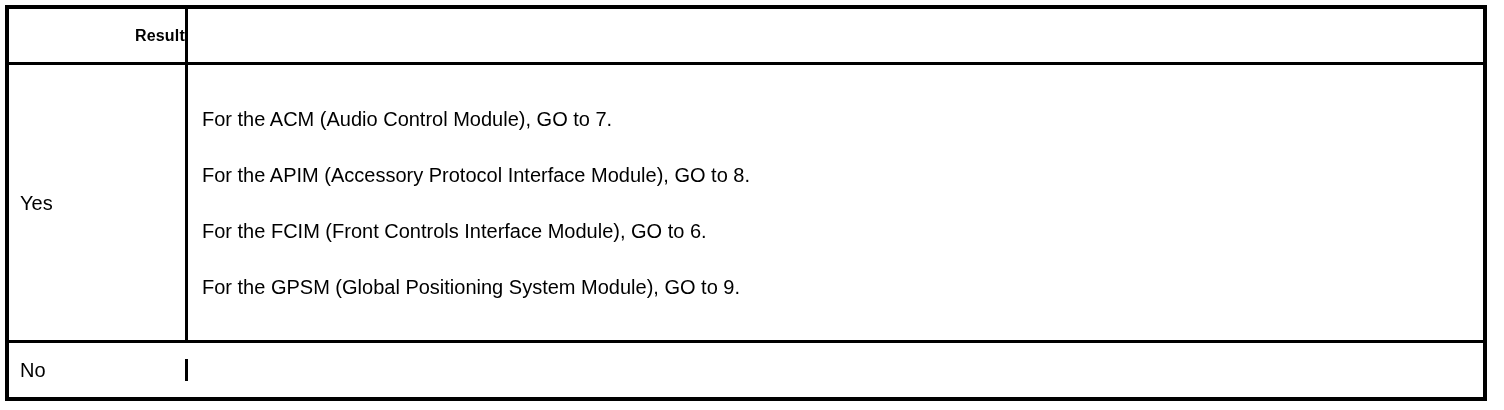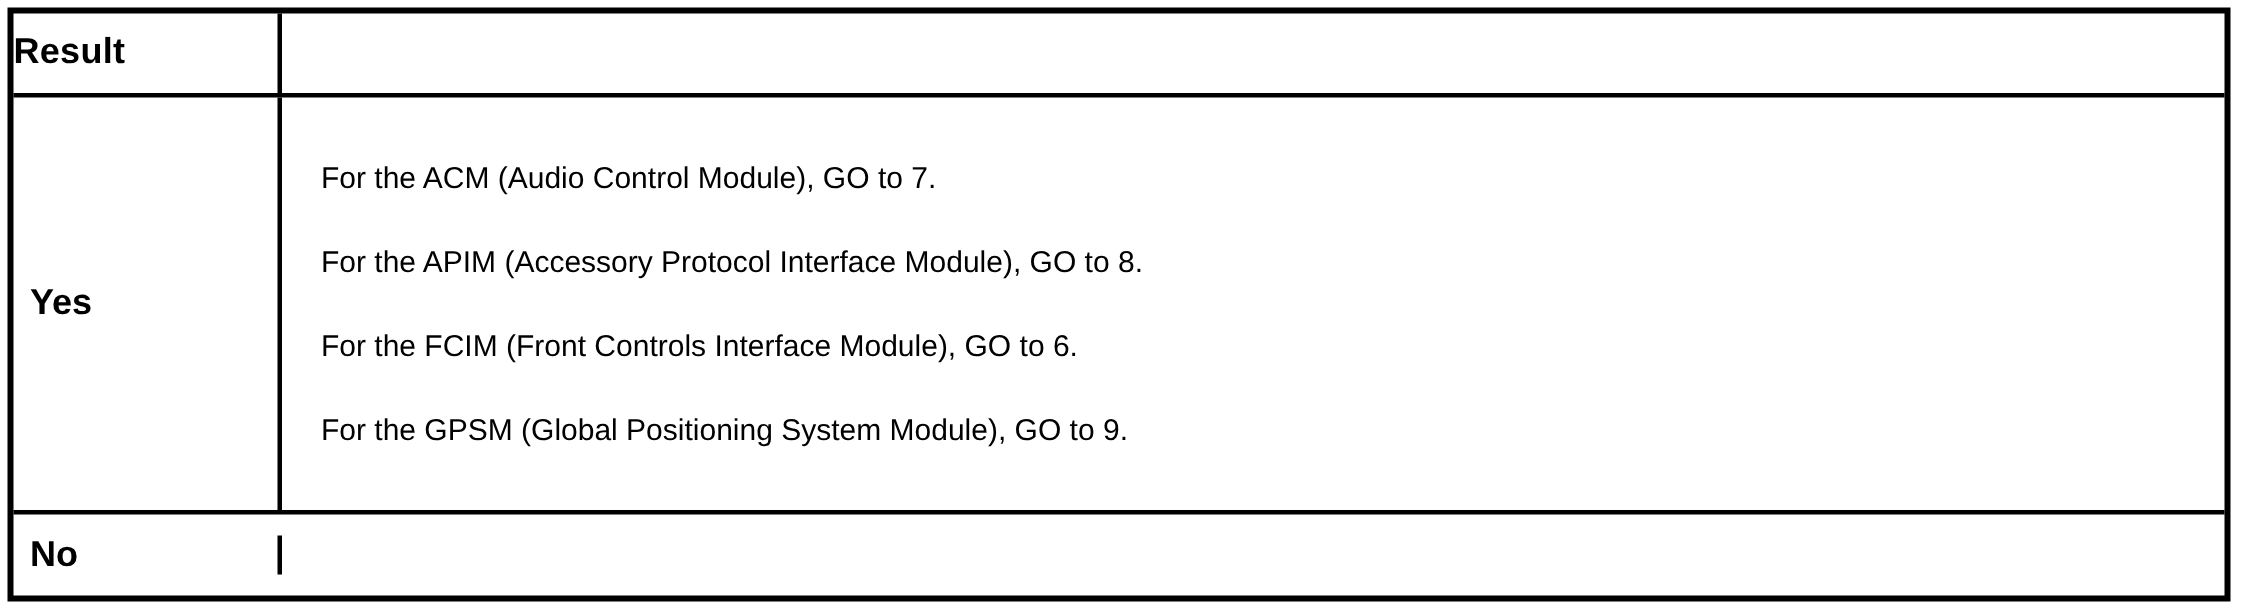--- a/index.html
+++ b/index.html
@@ -67,46 +67,45 @@
   .cell-action {
     box-sizing: border-box;
     flex: 1 1 auto;
     display: flex;
     align-items: center;
   }
 
   
   .hdr-text {
     width: 100%;
-    text-align: left;
-    font-size: 24px;
+    text-align: right;
+    font-size: 16px;
     font-weight: bold;
     letter-spacing: 0.2px;
     line-height: 1.1;
   }
 
   
   .result-text {
     padding-left: 11px;
-    font-size: 24px;
-    font-weight: bold;
+    font-size: 20px;
+    font-weight: normal;
     line-height: 1.1;
   }
 
   .action-lines {
     width: 100%;
     padding-left: 14px;
     box-sizing: border-box;
     display: flex;
     flex-direction: column;
     justify-content: center;
   }
   .action-lines.multi {
     gap: 34px;
-    margin-left: 12px;
   }
 
   .action-line {
     font-size: 20px;
     font-weight: normal;
     line-height: 1.1;
     white-space: nowrap;
   }
 
   .action-single {

